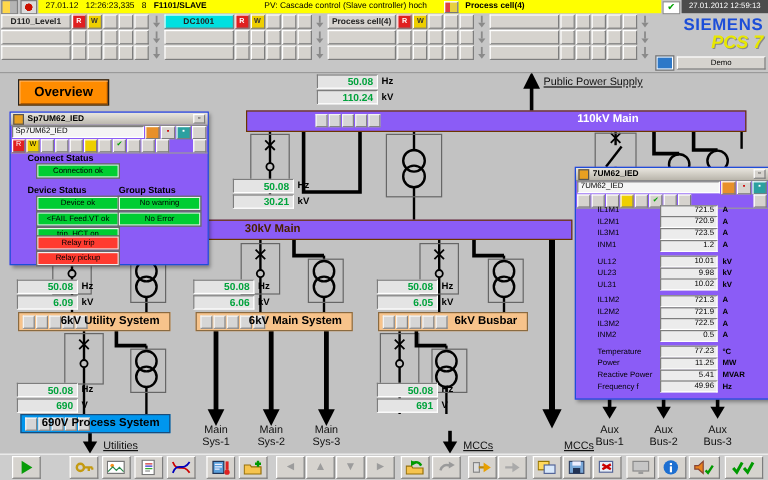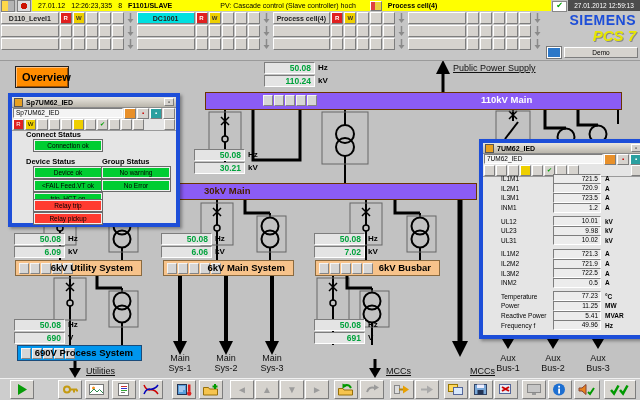--- a/index.html
+++ b/index.html
@@ -29,42 +29,42 @@
   .hw.on{background:#eecf00;color:#333;}
   .hloop{width:11px;display:flex;align-items:center;justify-content:center;}
   .brand{position:absolute;right:4px;top:13px;text-align:right;line-height:15px;}
   .b1{font-size:14px;font-weight:bold;color:#1d4ed8;letter-spacing:.5px;}
   .b2{font-size:15px;font-weight:bold;font-style:italic;color:#e8e800;text-shadow:1px 1px 0 #8a8a8a;}
   .demorow{position:absolute;right:2px;top:47px;display:flex;gap:3px;align-items:center;}
   .srvicon{width:12px;height:9px;background:#2d78c8;border:1px solid #fff;outline:1px solid #777;}
   .demobtn{width:74px;height:11px;border:1px solid;border-color:#fff #7d7d7d #7d7d7d #fff;background:#d6d3ce;font-size:6.5px;padding:0;font-family:inherit;}
   
   .diagram{position:absolute;left:0;top:0;z-index:1;pointer-events:none;}
-  .ovw{position:absolute;left:15px;top:66px;width:54px;height:22px;z-index:3;background:#ff8c00;border:1px solid #222;
+  .ovw{position:absolute;left:15px;top:66px;width:76px;height:22px;z-index:3;background:#ff8c00;border:1px solid #222;
        box-shadow:inset 1px 1px 0 #ffc080,inset -1px -1px 0 #9a4d00;font-size:11px;font-weight:bold;font-family:inherit;}
   .bus{position:absolute;z-index:2;border:1px solid #6b3400;}
   .orange{background:#8b5cf6;}
   .peach{background:#f7c38b;border-color:#8a6a40;}
   .blue{background:#0096ee;border-color:#1a4b7a;}
   .sqs{position:absolute;top:2px;display:flex;gap:1px;}
   .sqs i{width:8px;height:9px;background:#d6d6d6;border:1px solid;border-color:#f4f4f4 #848484 #848484 #f4f4f4;}
   .blabel{position:absolute;top:1px;font-size:9.5px;font-weight:bold;white-space:nowrap;}
   .blabel.w{color:#fff;}
   .blabel.dark{color:#4a2000;}
   .blabel.r{right:8px;}
   .meas{position:absolute;z-index:3;}
   .mrow{display:flex;align-items:center;height:13px;}
   .mbox{display:inline-block;width:46px;height:10px;background:#e4e4e4;border:1px solid;border-color:#7d7d7d #fff #fff #7d7d7d;
         color:#00a33c;font-size:8.5px;font-weight:bold;text-align:right;line-height:10px;padding-right:3px;}
   .munit{font-size:8px;font-weight:bold;margin-left:3px;}
   .flbl{position:absolute;z-index:2;font-size:9px;color:#111;white-space:nowrap;text-decoration:underline;}
   .fhost{position:absolute;z-index:2;display:flex;justify-content:space-between;}
   .fitem{width:44px;text-align:center;font-size:9px;line-height:10px;color:#111;}
   
-  .popup{position:absolute;z-index:10;background:#e5e5e5;border:4px solid #1d4ed8;box-shadow:2px 2px 3px rgba(0,0,0,.35);}
+  .popup{position:absolute;z-index:10;background:#8b5cf6;border:1px solid #1d4ed8;box-shadow:2px 2px 3px rgba(0,0,0,.35);}
   .ptitle{height:10px;display:flex;align-items:center;gap:3px;padding:0 2px;background:linear-gradient(#e9e6df,#b9b5ab);border-bottom:1px solid #8a8a8a;font-size:7px;font-weight:bold;}
   .tico{width:7px;height:7px;background:#e8a020;border:1px solid #555;}
   .pclose{margin-left:auto;width:10px;height:8px;border:1px solid;border-color:#fff #7d7d7d #7d7d7d #fff;background:#d6d3ce;font-size:6px;line-height:6px;text-align:center;padding:0;font-family:inherit;}
   .pname{height:10px;display:flex;align-items:center;gap:1px;padding:0 1px;}
   .pfield{flex:1;height:8px;background:#f4f4f4;border:1px solid;border-color:#7d7d7d #fff #fff #7d7d7d;font-size:6.5px;line-height:8px;padding-left:2px;}
   .pico{width:10px;height:9px;border:1px solid;border-color:#fff #7d7d7d #7d7d7d #fff;background:#d6d3ce;font-size:6px;text-align:center;line-height:8px;}
   .pico.o{background:#e8902a;}
   .pico.rd{background:#d6d3ce;color:#c00;}
   .pico.tl{background:#2ba0a0;color:#fff;}
   .ptools{height:12px;display:flex;align-items:center;gap:1px;padding:0 1px;border-bottom:1px solid #9a9a9a;}
@@ -533,21 +533,21 @@
         <span class="mbox">6.06</span>
         <span class="munit">kV</span>
       </div>
   </div>
   <div class="meas" style="left:314px;top:232px">
     <div class="mrow">
         <span class="mbox">50.08</span>
         <span class="munit">Hz</span>
       </div>
     <div class="mrow">
-        <span class="mbox">7.02</span>
+        <span class="mbox">6.05</span>
         <span class="munit">kV</span>
       </div>
   </div>
   <div class="meas" style="left:14px;top:318px">
     <div class="mrow">
         <span class="mbox">50.08</span>
         <span class="munit">Hz</span>
       </div>
     <div class="mrow">
         <span class="mbox">690</span>

